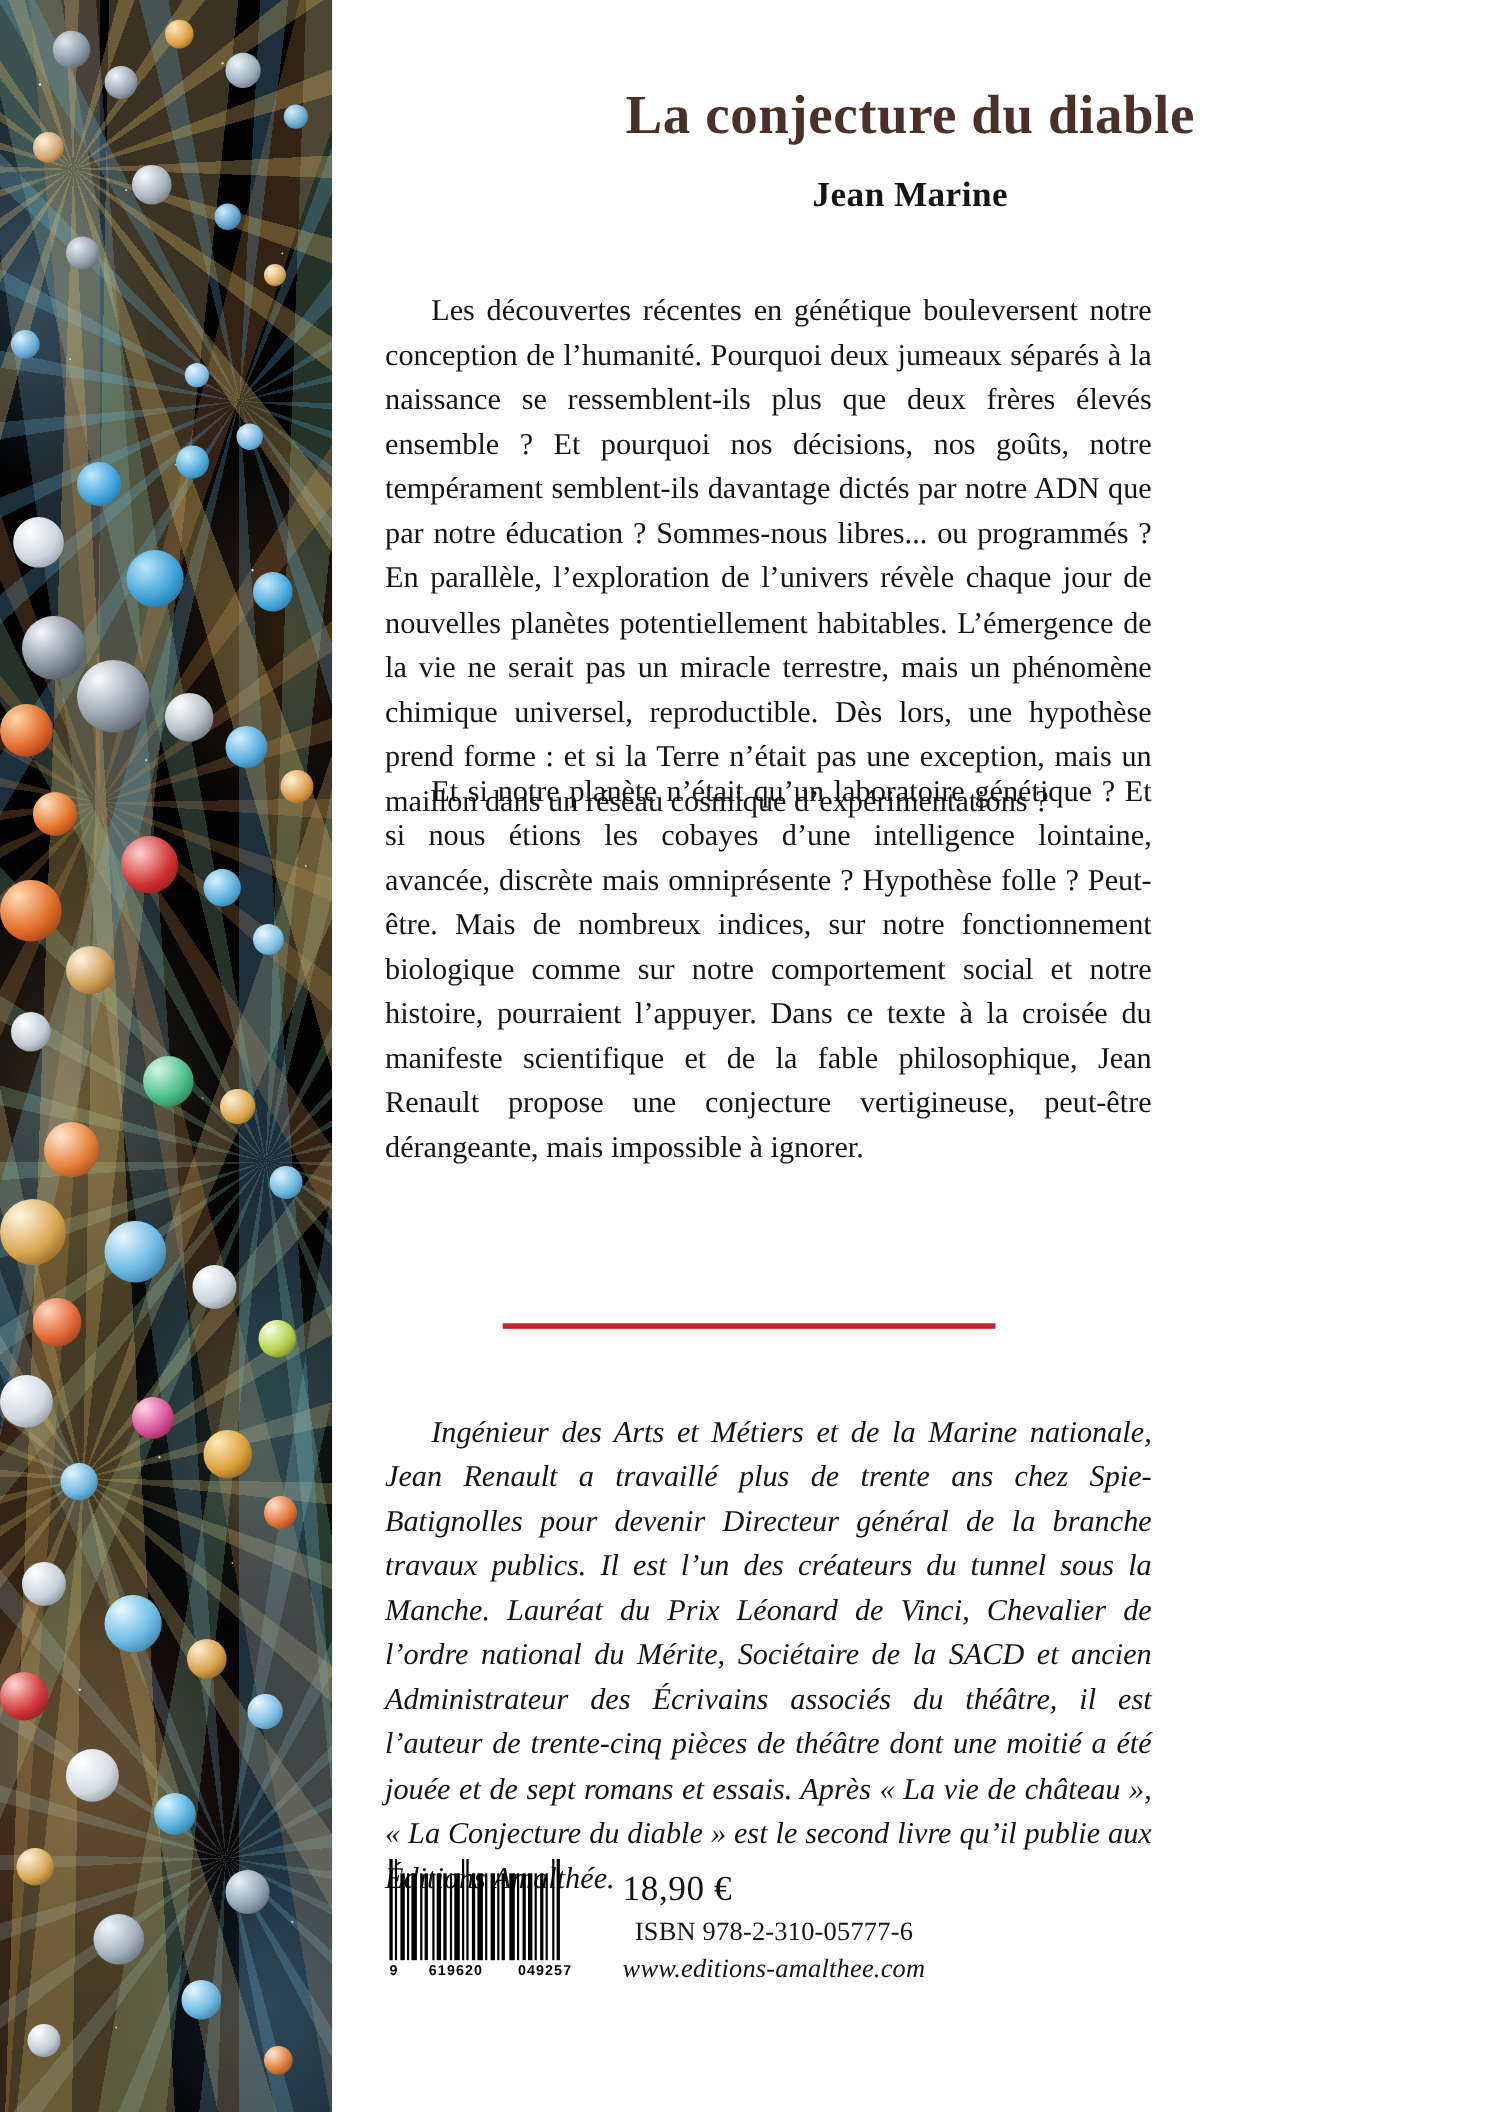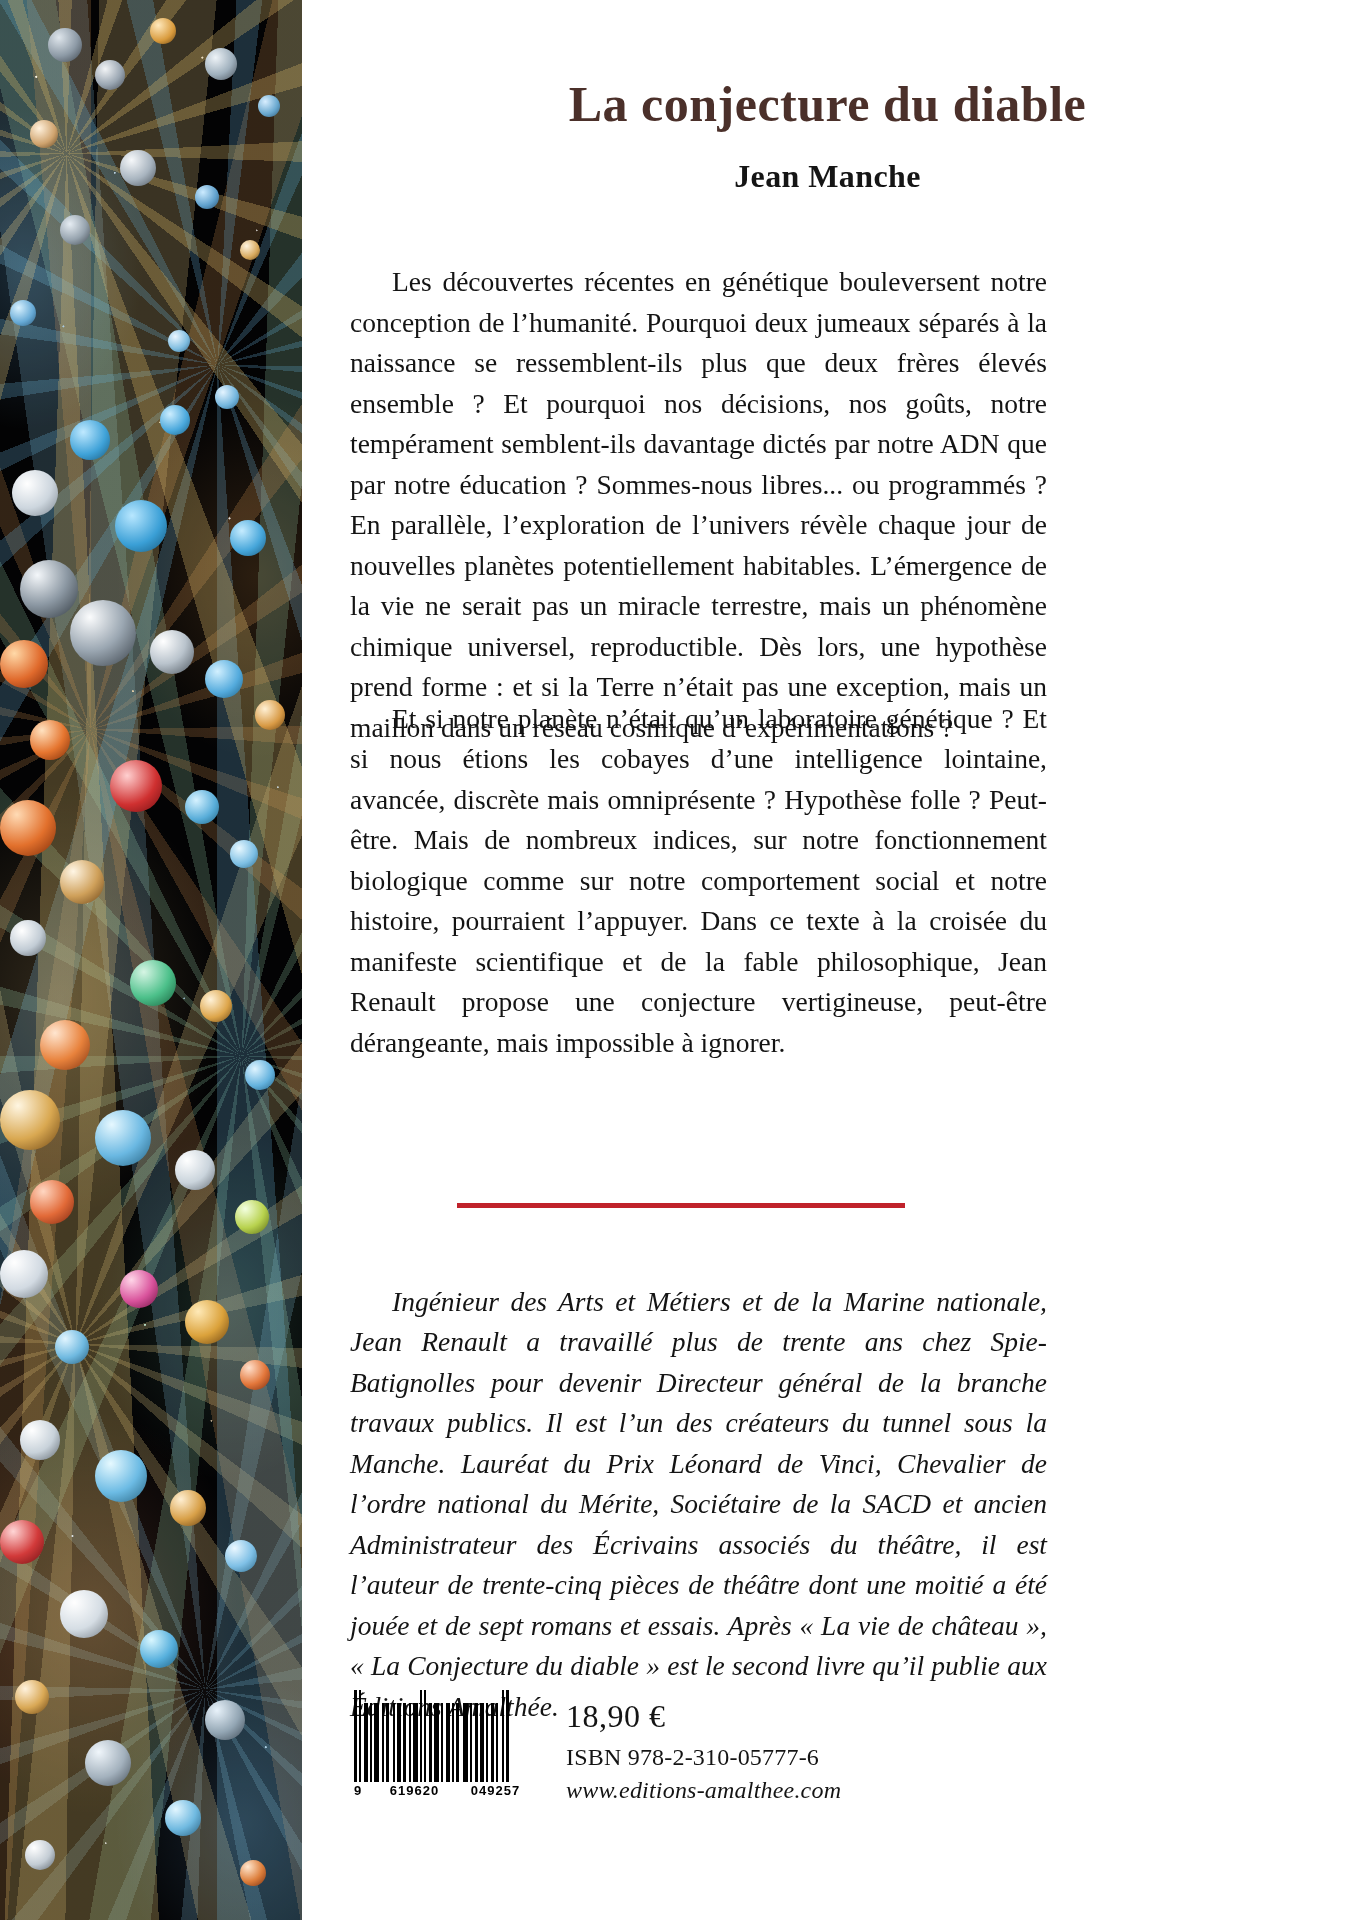--- a/index.html
+++ b/index.html
@@ -207,20 +207,21 @@
   #price {
     font-size: 32px;
     line-height: 40px;
     letter-spacing: .5px;
   }
   #isbn {
     font-size: 24px;
     line-height: 34px;
     letter-spacing: .2px;
     margin-top: 4px;
+    text-align: center;
   }
   #website {
     font-size: 24px;
     line-height: 32px;
     font-style: italic;
     letter-spacing: .2px;
   }
 </style>
 </head>
 <body>
@@ -287,21 +288,21 @@
   <div class="orb" style="left:85px;top:1740px;width:46px;height:46px;background:radial-gradient(circle at 30% 26%, #f0f6fb, #a3b1bd 55%, #454f59);"></div>
   <div class="orb" style="left:165px;top:1800px;width:36px;height:36px;background:radial-gradient(circle at 30% 26%, #e2f6ff, #6fb9e0 55%, #275f7f);"></div>
   <div class="orb" style="left:25px;top:1840px;width:30px;height:30px;background:radial-gradient(circle at 30% 26%, #ffffff, #c3ccd4 55%, #5b646c);"></div>
   <div class="orb" style="left:240px;top:1860px;width:26px;height:26px;background:radial-gradient(circle at 30% 26%, #ffe7cf, #dd7f3c 55%, #7a3010);"></div>
 </div>
 
 <div id="content">
 
   <div id="book-title">La conjecture du diable</div>
 
-  <div id="author-name">Jean Manche</div>
+  <div id="author-name">Jean Marine</div>
 
   <p class="blurb" id="blurb-1">Les découvertes récentes en génétique bouleversent notre conception de l’humanité. Pourquoi deux jumeaux séparés à la naissance se ressemblent-ils plus que deux frères élevés ensemble ? Et pourquoi nos décisions, nos goûts, notre tempérament semblent-ils davantage dictés par notre ADN que par notre éducation ? Sommes-nous libres... ou programmés ? En parallèle, l’exploration de l’univers révèle chaque jour de nouvelles planètes potentiellement habitables. L’émergence de la vie ne serait pas un miracle terrestre, mais un phénomène chimique universel, reproductible. Dès lors, une hypothèse prend forme : et si la Terre n’était pas une exception, mais un maillon dans un réseau cosmique d’expérimentations ?</p>
 
   <p class="blurb" id="blurb-2">Et si notre planète n’était qu’un laboratoire génétique ? Et si nous étions les cobayes d’une intelligence lointaine, avancée, discrète mais omniprésente ? Hypothèse folle ? Peut-être. Mais de nombreux indices, sur notre fonctionnement biologique comme sur notre comportement social et notre histoire, pourraient l’appuyer. Dans ce texte à la croisée du manifeste scientifique et de la fable philosophique, Jean Renault propose une conjecture vertigineuse, peut-être dérangeante, mais impossible à ignorer.</p>
 
   <div id="divider"></div>
 
   <p id="bio">Ingénieur des Arts et Métiers et de la Marine nationale, Jean Renault a travaillé plus de trente ans chez Spie-Batignolles pour devenir Directeur général de la branche travaux publics. Il est l’un des créateurs du tunnel sous la Manche. Lauréat du Prix Léonard de Vinci, Chevalier de l’ordre national du Mérite, Sociétaire de la SACD et ancien Administrateur des Écrivains associés du théâtre, il est l’auteur de trente-cinq pièces de théâtre dont une moitié a été jouée et de sept romans et essais. Après « La vie de château », « La Conjecture du diable » est le second livre qu’il publie aux Éditions Amalthée.</p>
 
   <div id="footer">

